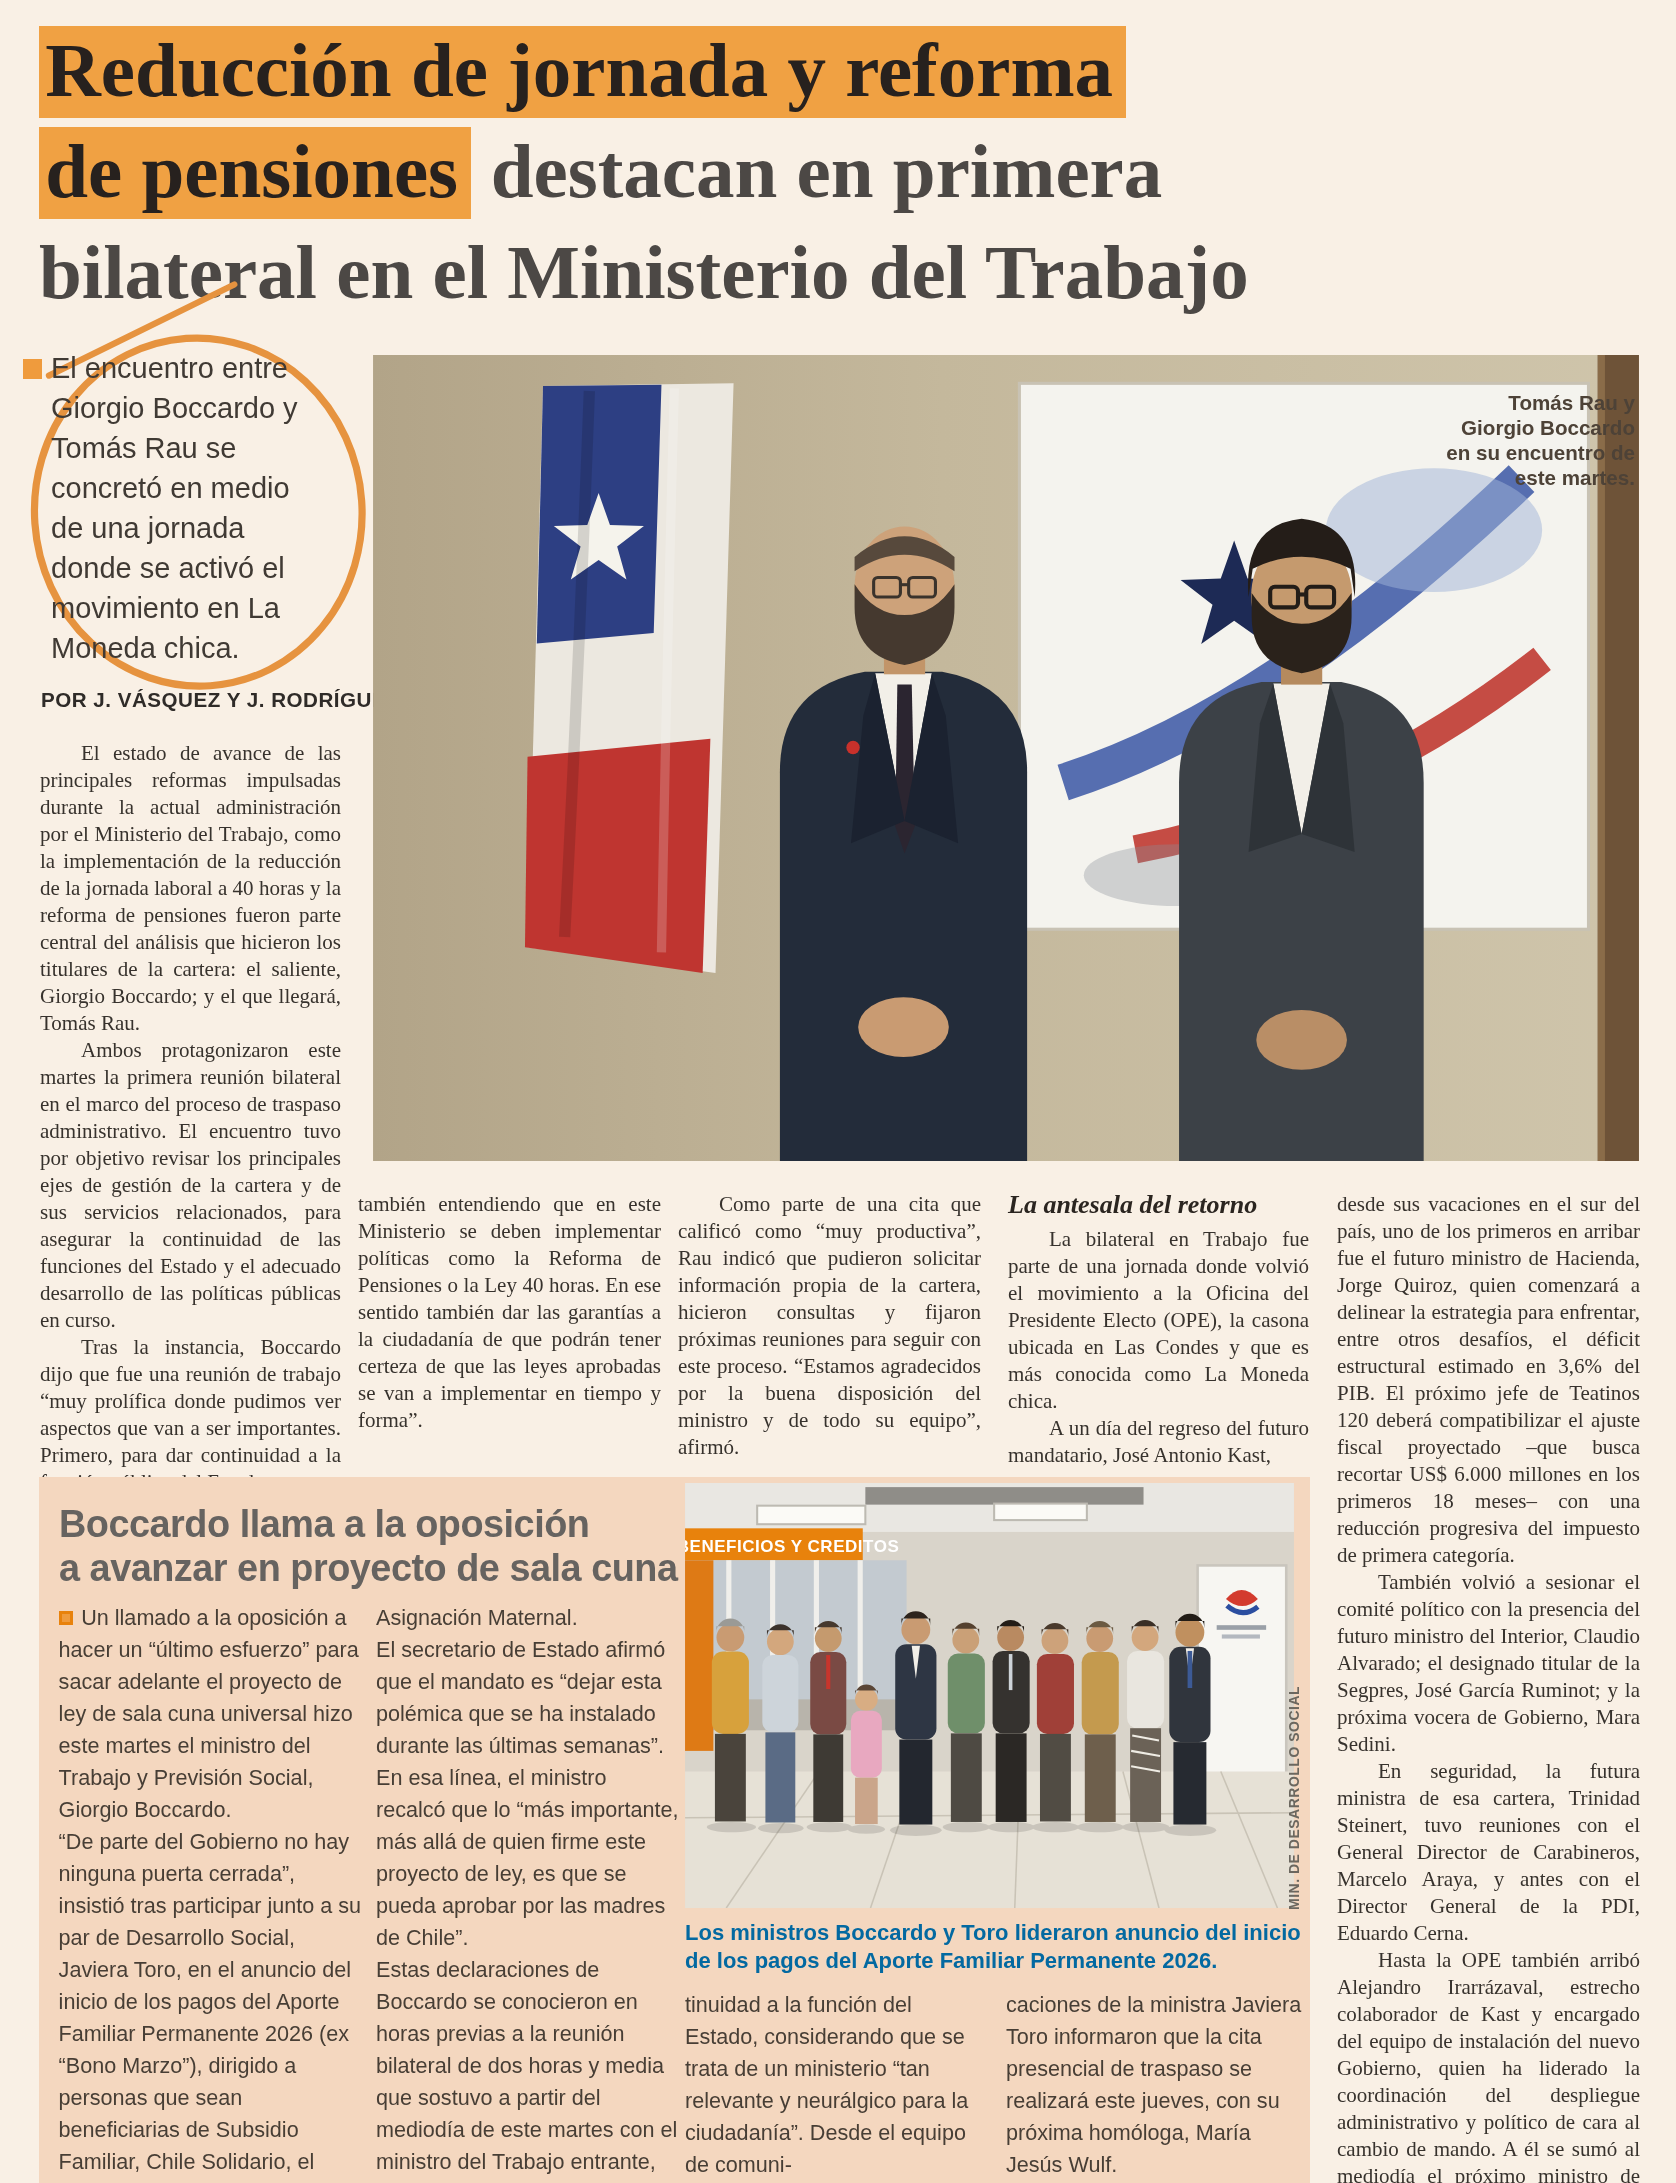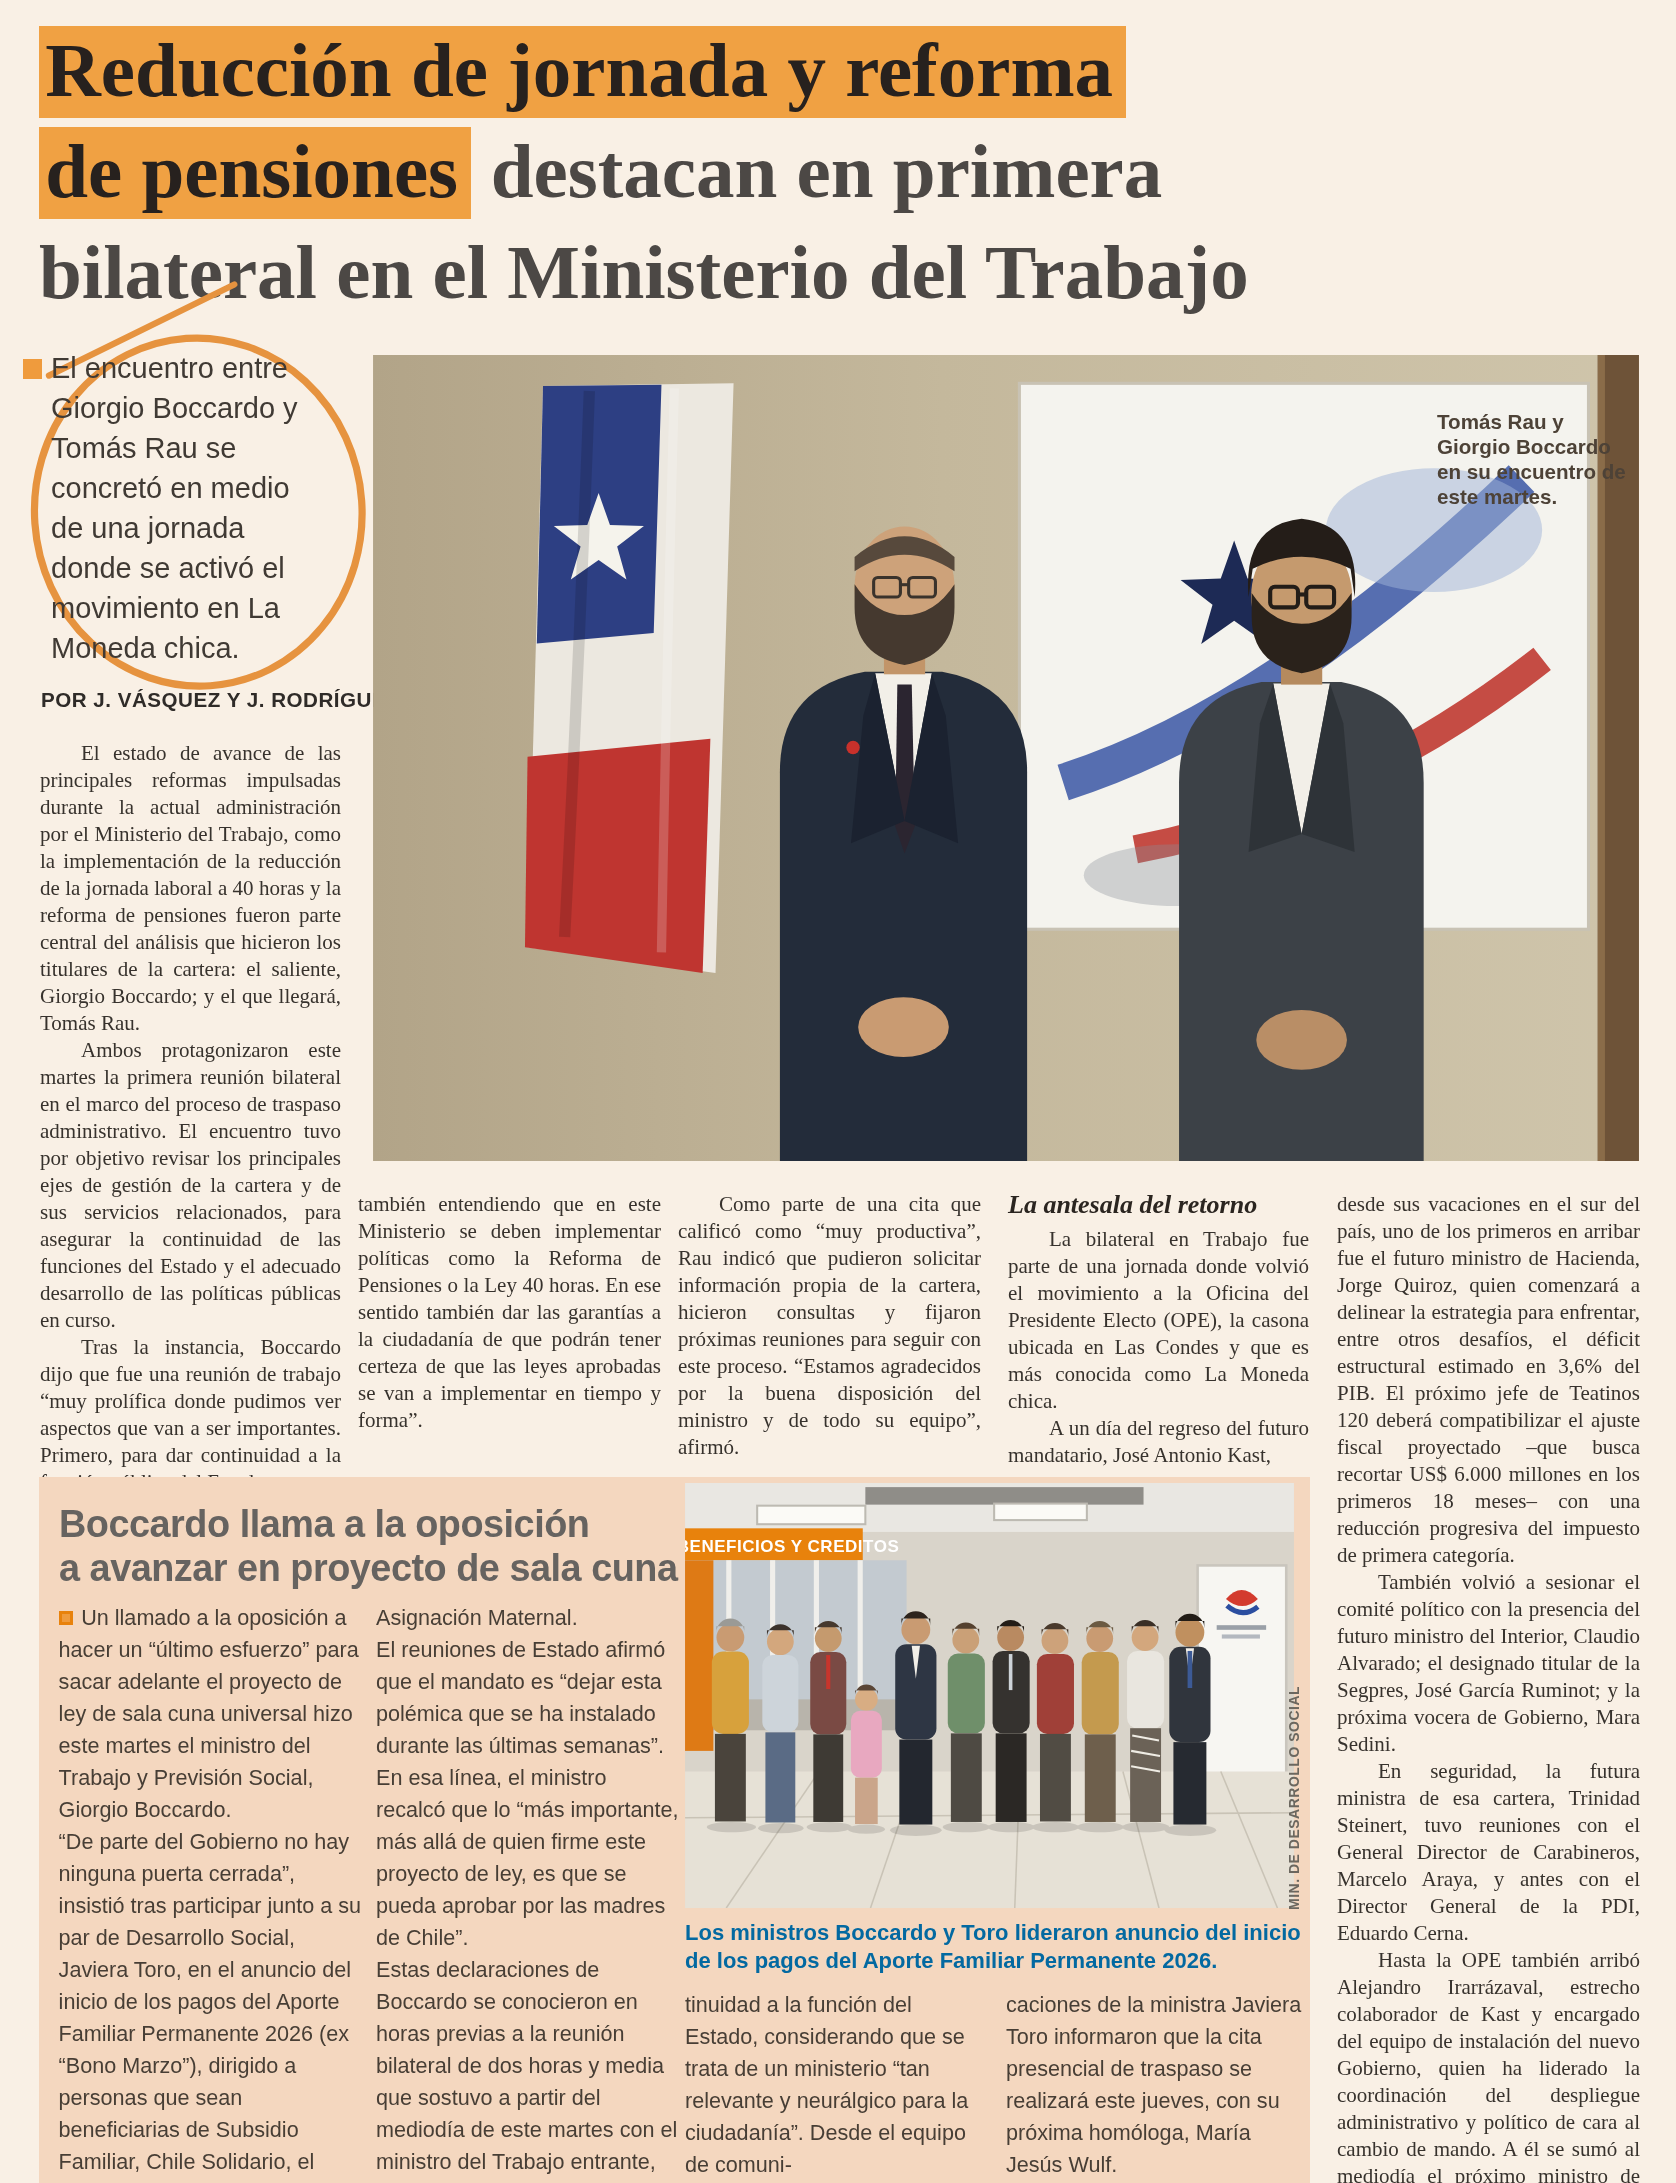--- a/index.html
+++ b/index.html
@@ -15,21 +15,21 @@
   #standfirst-circle{position:absolute;left:0;top:0;overflow:visible;}
   #standfirst-bullet{position:absolute;left:22.7px;top:89px;width:19.6px;height:19.6px;background:#ef9b3d;}
   #standfirst-text{position:absolute;left:51px;top:78px;width:268px;
       font-family:"Liberation Sans","DejaVu Sans",sans-serif;font-size:29px;line-height:40px;color:#403a34;}
   
   #byline{position:absolute;left:41px;top:688px;font-family:"Liberation Sans","DejaVu Sans",sans-serif;
       font-size:20.6px;font-weight:700;color:#2f2b28;letter-spacing:0.5px;}
   
   #main-photo{position:absolute;left:373px;top:355px;width:1266px;height:806px;overflow:hidden;}
   #main-photo svg{display:block;}
-  #main-photo-caption{position:absolute;left:1437px;top:409px;width:198px;
+  #main-photo-caption{position:absolute;left:1437px;top:390px;width:198px;text-align:right;
       font-family:"Liberation Sans","DejaVu Sans",sans-serif;font-size:20.6px;line-height:25px;
       font-weight:700;color:#4d4237;}
   
   .col{position:absolute;font-size:21px;line-height:27px;text-align:justify;
       hyphens:auto;-webkit-hyphens:auto;color:#37322d;}
   .col p{margin:0;}
   .col p.ind{text-indent:41px;}
   #col1{left:40px;top:740px;width:301px;}
   #col2{left:358px;top:1191px;width:303px;}
   #col3{left:678px;top:1191px;width:303px;}
@@ -174,21 +174,21 @@
     <div id="box-headline">
       <div>Boccardo llama a la oposición</div>
       <div>a avanzar en proyecto de sala cuna</div>
     </div>
     <div id="box-col1" class="boxcol">
       <p><span class="mini-bullet"></span><span>Un llamado a la oposición a hacer un “último esfuerzo” para sacar adelante el proyecto de ley de sala cuna universal hizo este martes el ministro del Trabajo y Previsión Social, Giorgio Boccardo.</span></p>
       <p>“De parte del Gobierno no hay ninguna puerta cerrada”, insistió tras participar junto a su par de Desarrollo Social, Javiera Toro, en el anuncio del inicio de los pagos del Aporte Familiar Permanente 2026 (ex “Bono Marzo”), dirigido a personas que sean beneficiarias de Subsidio Familiar, Chile Solidario, el Subsistema de Seguridades y Oportunidades (Ingreso Ético Familiar), Asignación Familiar o</p>
     </div>
     <div id="box-col2" class="boxcol">
       <p>Asignación Maternal.</p>
-      <p>El reuniones de Estado afirmó que el mandato es “dejar esta polémica que se ha instalado durante las últimas semanas”.</p>
+      <p>El secretario de Estado afirmó que el mandato es “dejar esta polémica que se ha instalado durante las últimas semanas”.</p>
       <p>En esa línea, el ministro recalcó que lo “más importante, más allá de quien firme este proyecto de ley, es que se pueda aprobar por las madres de Chile”.</p>
       <p>Estas declaraciones de Boccardo se conocieron en horas previas a la reunión bilateral de dos horas y media que sostuvo a partir del mediodía de este martes con el ministro del Trabajo entrante, Tomás Rau.</p>
 
     </div>
 
     <div id="box-photo">
       <svg width="609" height="425" viewBox="0 0 1182 825">
         <rect width="1182" height="825" fill="#d9d4ca"></rect>
         <rect x="0" y="0" width="1182" height="95" fill="#e9e7e2"></rect>
         <rect x="350" y="8" width="540" height="34" fill="#8f8d88"></rect>

